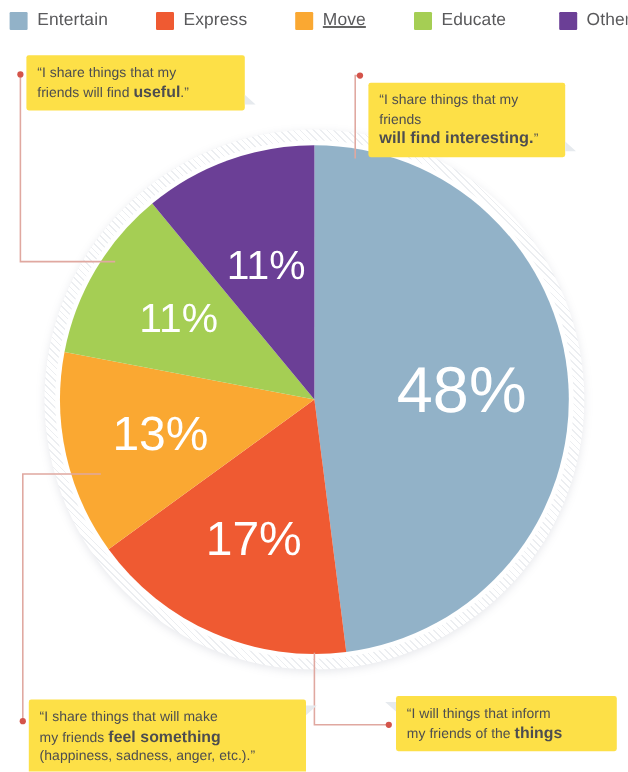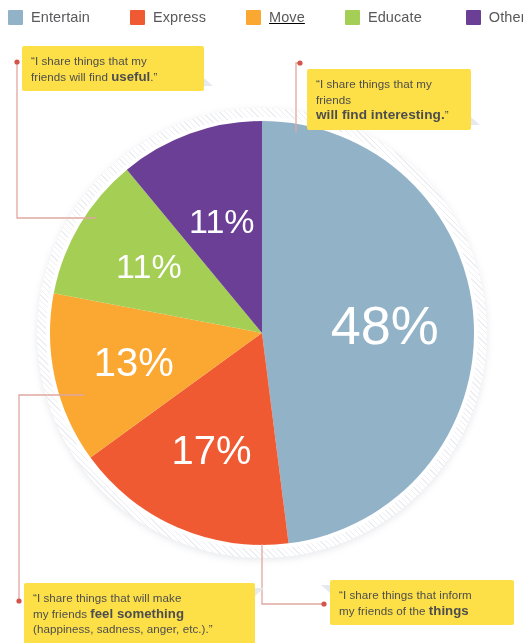--- a/index.html
+++ b/index.html
@@ -178,20 +178,20 @@
   <div class="callout" id="callout-feel">
     <div>“I share things that will make</div>
     <div>
       <span>my friends </span><b>feel something</b>
     </div>
     <div>(happiness, sadness, anger, etc.).”</div>
     <span class="co-tail" style="right:-9px; top:5px; border-width:0 0 8px 9px; border-color:transparent transparent transparent #e6eaee;"></span>
   </div>
 
   <div class="callout" id="callout-inform">
-    <div>“I share things that inform</div>
+    <div>“I will things that inform</div>
     <div>
       <span>my friends of the </span><b>things</b>
     </div>
     <span class="co-tail" style="left:-9px; top:5px; border-width:0 9px 8px 0; border-color:transparent #e6eaee transparent transparent;"></span>
   </div>
 
 </div>
 
 </body></html>

